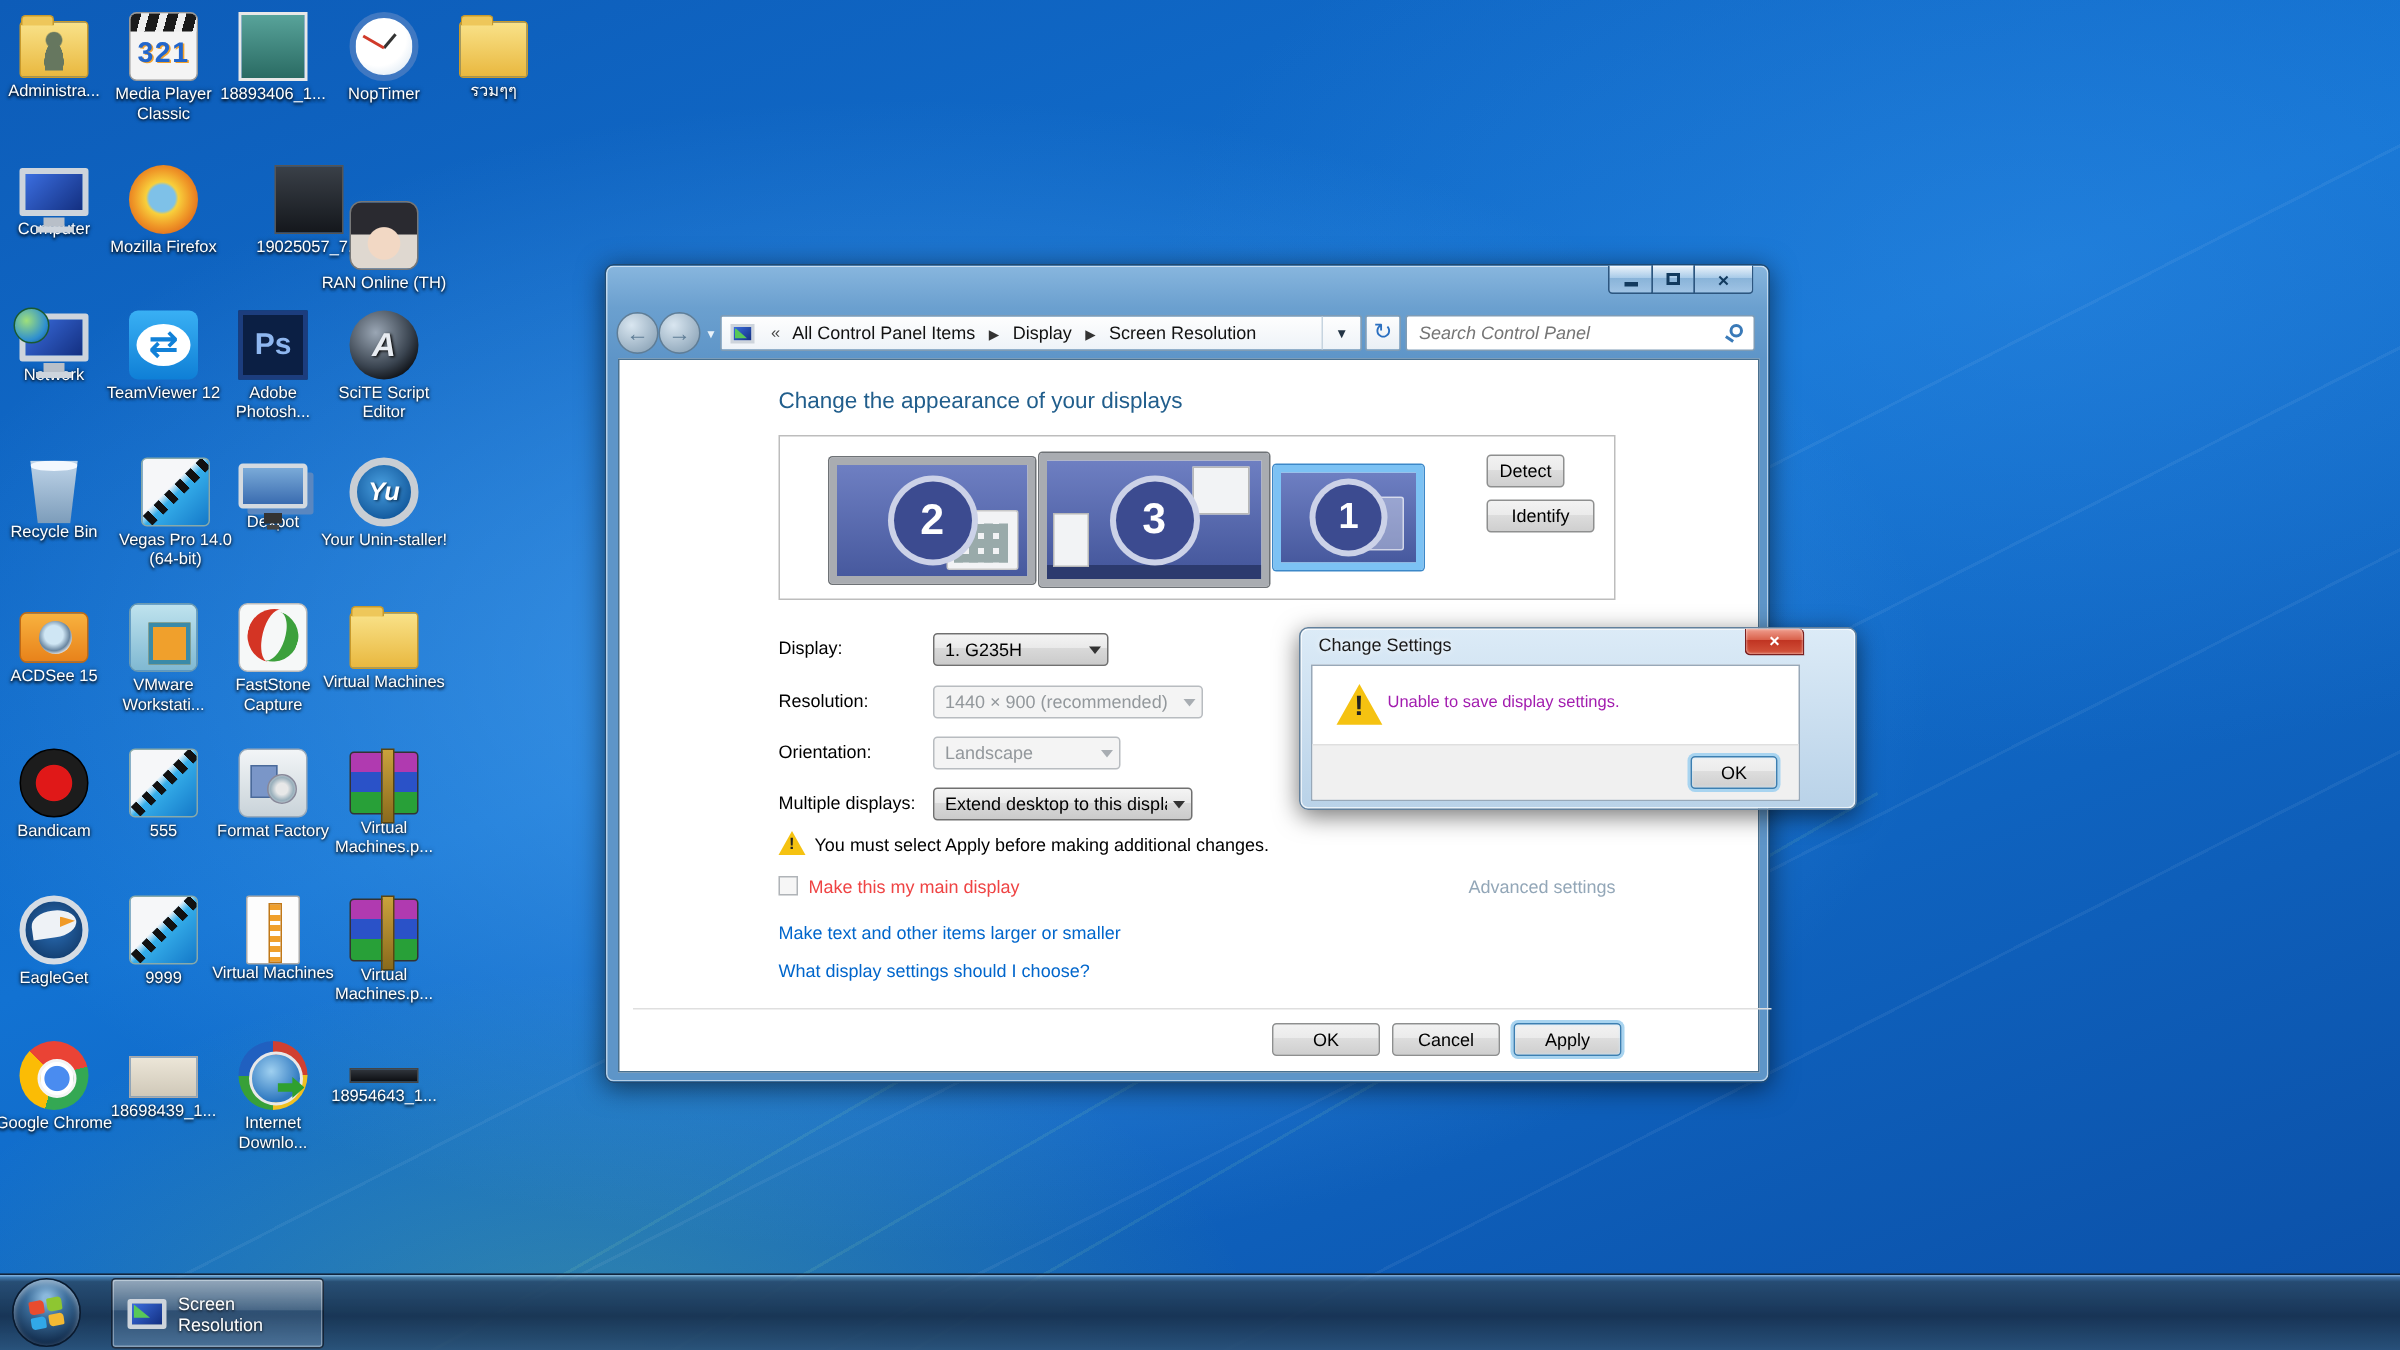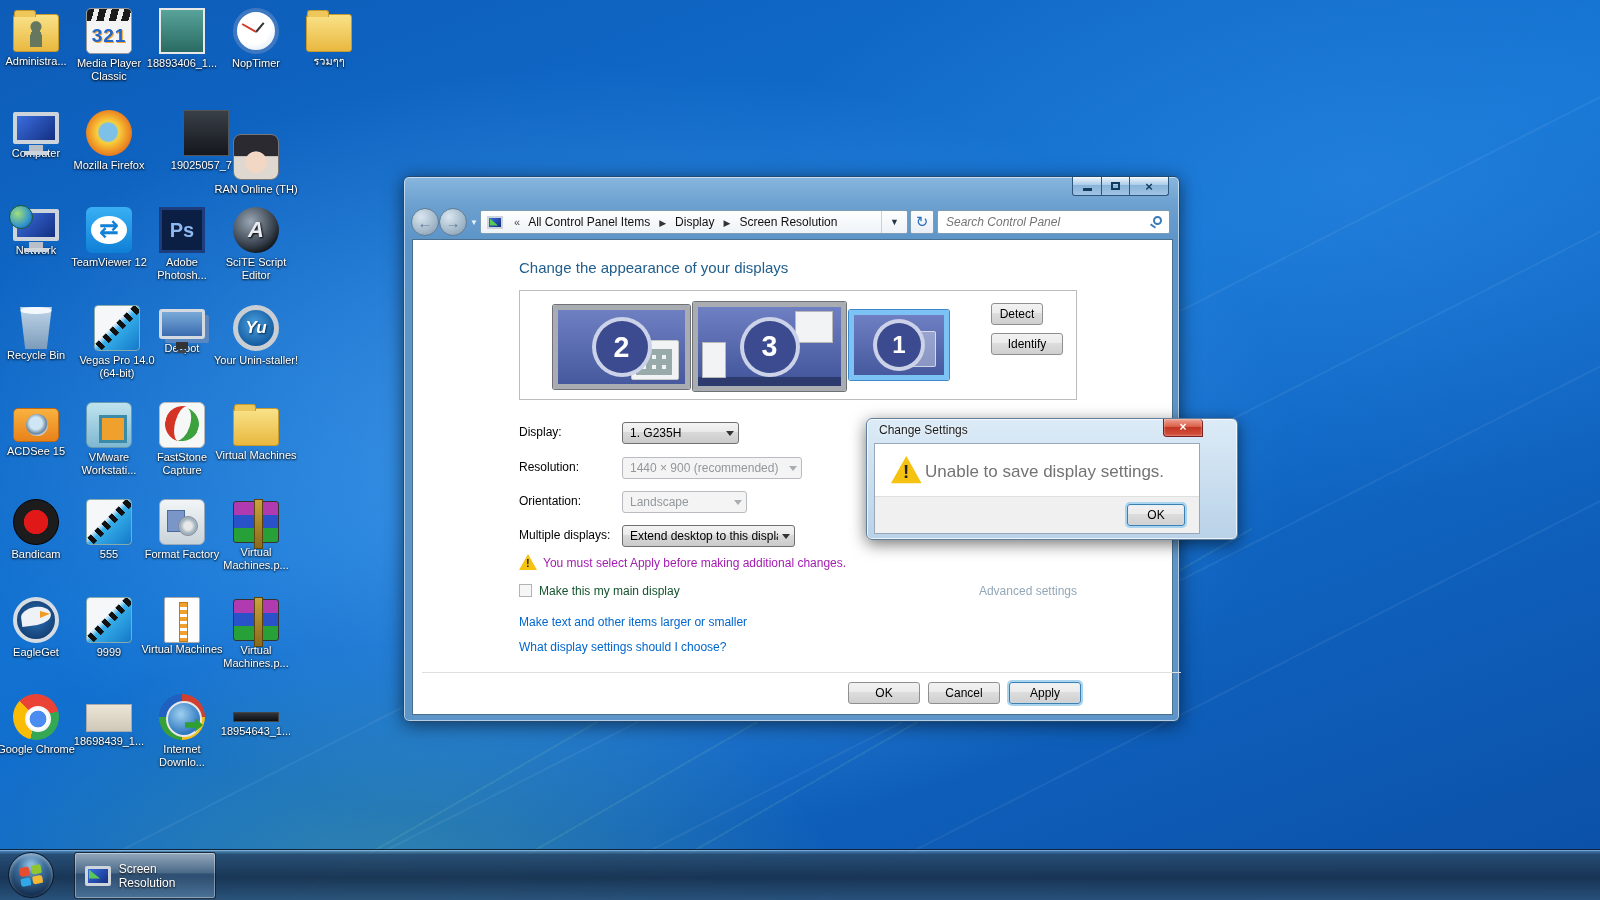--- a/index.html
+++ b/index.html
@@ -164,37 +164,37 @@
   .formlabel { position:absolute; left:106px; font-size:12px; color:#000; }
   .combo { position:absolute; left:209px; height:22px; border-radius:3px; font-size:12px; display:flex; align-items:center; }
   .combo .val { padding-left:7px; white-space:nowrap; overflow:hidden; flex:1; }
   .combo .arr { width:16px; display:flex; align-items:center; justify-content:center; }
   .combo .arr::after { content:""; border:4px solid transparent; border-top:5px solid #333; margin-top:4px; }
   .combo.on { background:linear-gradient(180deg,#f4f4f4,#e9e9e9 45%,#d9d9d9 46%,#cbcbcb); border:1px solid #707070; color:#000; }
   .combo.off { background:#f4f4f4; border:1px solid #b8bcc0; color:#93989c; }
   .combo.off .arr::after { border-top-color:#a8adb2; }
   .warntri { position:absolute; width:0; height:0; border-left:9px solid transparent; border-right:9px solid transparent; border-bottom:16px solid #f5c211; }
   .warntri i { position:absolute; left:-2px; top:3px; font-size:11px; font-weight:bold; font-style:normal; color:#222; }
-  .warntext { position:absolute; font-size:12px; color:#a21caf; }
+  .warntext { position:absolute; font-size:12px; color:#000000; }
   .cbx { position:absolute; width:13px; height:13px; background:#f6f6f6; border:1px solid #b0b4b8; }
-  .cbxlabel { position:absolute; font-size:12px; color:#14532d; }
+  .cbxlabel { position:absolute; font-size:12px; color:#ef4444; }
   .advlink { position:absolute; font-size:12px; color:#93a7b8; }
   .blink { position:absolute; font-size:12px; color:#0066cc; cursor:pointer; }
   .sep { position:absolute; left:9px; width:759px; height:1px; background:#dfdfdf; }
 
   
   .dlg { position:absolute; left:866px; top:418px; width:372px; height:122px; z-index:50;
     background:linear-gradient(180deg,#dcebf7,#b9d2e8); border:1px solid #62809c; border-radius:6px;
     box-shadow:0 4px 16px rgba(0,0,0,.55), inset 0 0 0 1px rgba(255,255,255,.7);padding-left:34px; }
   .dlg-title { position:absolute; left:12px; top:4px; font-size:12px; color:#1a1a1a; text-shadow:0 0 4px #fff; }
   .dlg-close { position:absolute; left:296px; top:0; width:40px; height:18px; border:1px solid #7a2020; border-top:none; border-radius:0 4px 0 4px;
     background:linear-gradient(180deg,#f0a090,#d9604a 45%,#c03422 46%,#d4543c); color:#fff; font-size:12px; font-weight:bold; text-align:center; line-height:16px;
     box-shadow:inset 0 0 2px rgba(255,255,255,.8); }
   .dlg-inner { position:absolute; left:7px; top:24px; width:326px; height:91px; border:1px solid #98a8b8; background:#fff; }
-  .dlg-msg { position:absolute; left:50px; top:18px; font-size:17px; color:#737373; }
+  .dlg-msg { position:absolute; left:50px; top:18px; font-size:11px; color:#a21caf; }
   .dlg-tri { left:16px; top:12px; transform:scale(1.7); transform-origin:left top; }
   .dlg-foot { position:absolute; left:0; bottom:0; width:100%; height:37px; background:#f0f0f0; border-top:1px solid #dfdfdf; }
   .dlg-ok { left:252px; top:7px; width:58px; position:absolute; }
 
   
   .taskbar { position:absolute; left:0; top:849px; width:1600px; height:51px;
     background:linear-gradient(180deg,rgba(150,190,220,.45) 0,rgba(40,75,110,.92) 9%,rgba(24,50,80,.94) 55%,rgba(42,80,118,.92));
     border-top:1px solid rgba(10,25,45,.8); box-shadow:inset 0 1px 0 rgba(200,230,255,.35); }
   .orb { position:absolute; left:8px; top:2px; width:46px; height:46px; border-radius:50%;
     background:radial-gradient(circle at 50% 28%, #8ab8dc 0 6%, #3a6c9a 35%, #122c4c 78%); border:1px solid #0a1a2e;

